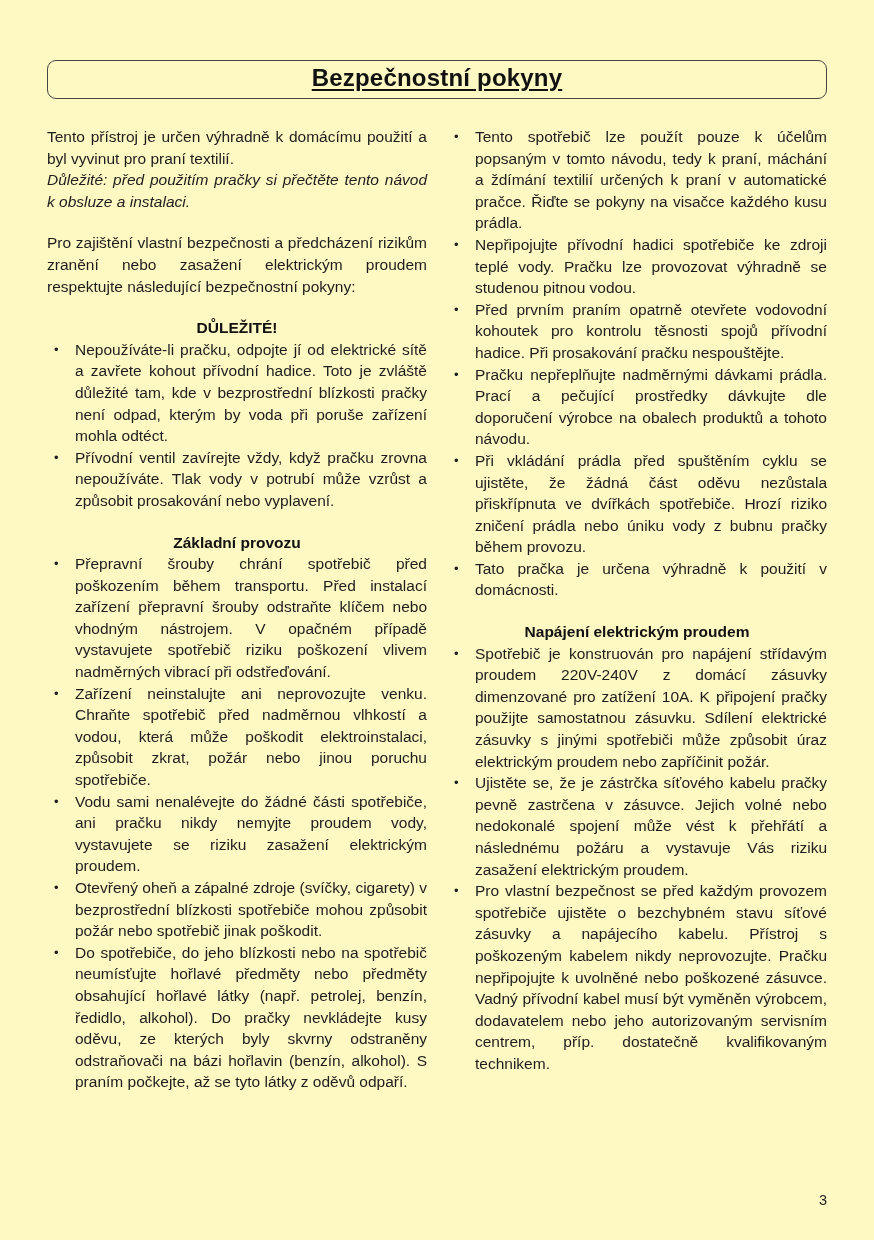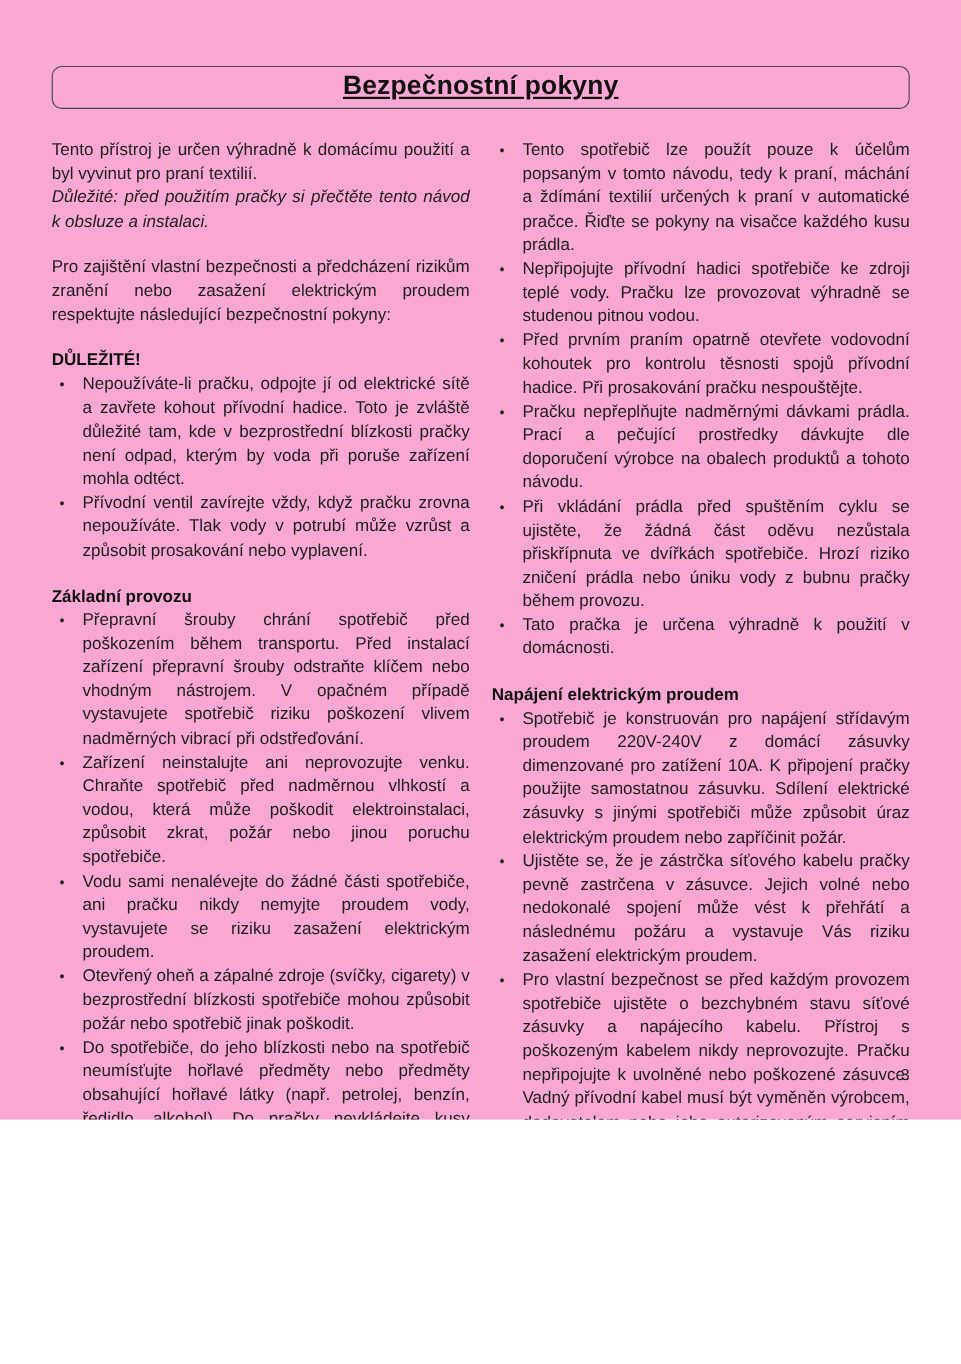--- a/index.html
+++ b/index.html
@@ -5,22 +5,22 @@
   * { box-sizing: border-box; }
   html, body { margin: 0; padding: 0; background: #ffffff; }
   body {
     font-family: "Liberation Sans", "DejaVu Sans", sans-serif;
     color: #1d1d1d;
     -webkit-font-smoothing: antialiased;
   }
   .page {
     position: relative;
     width: 874px;
-    height: 1018px;
-    background: #f9a8d4;
+    height: 1240px;
+    background: #fef9c3;
     padding: 0 47px;
     overflow: hidden;
   }
   .title-box {
     margin-top: 60px;
     border: 1.6px solid #454545;
     border-radius: 9px;
     text-align: center;
     padding: 3px 10px 6px 10px;
   }
@@ -46,21 +46,21 @@
   }
   .para { margin: 0; }
   .para-emph {
     margin: 0;
     font-weight: normal;
     font-style: italic;
   }
   .heading {
     margin: 0;
     font-weight: bold;
-    text-align: left;
+    text-align: center;
     color: #111111;
   }
   .space-before { margin-top: 20px; }
   .bullet-item {
     position: relative;
     padding-left: 28px;
     margin: 0;
   }
   .bullet-marker {
     position: absolute;

